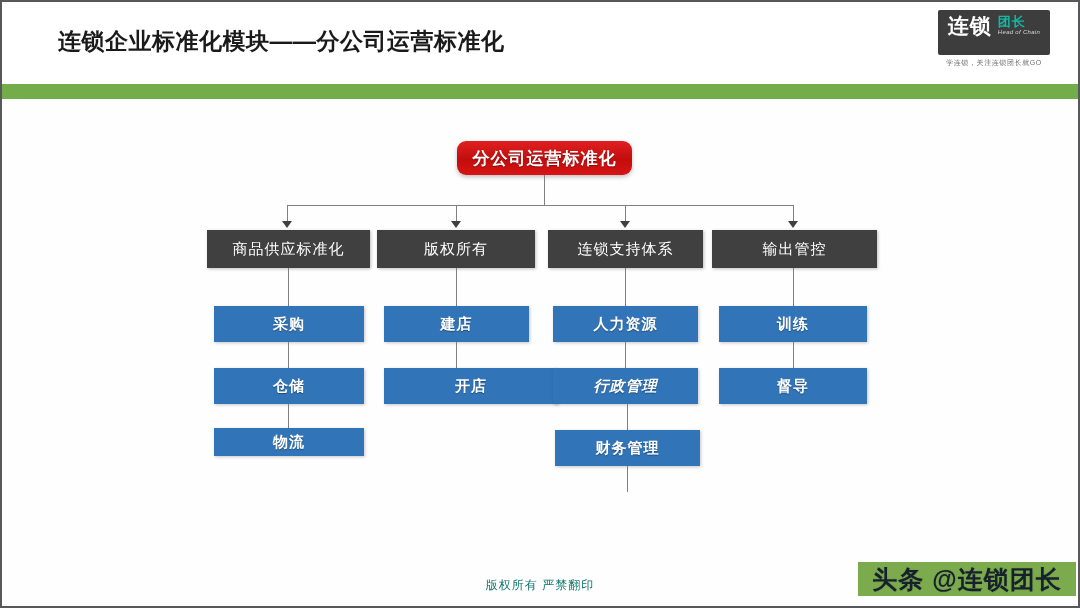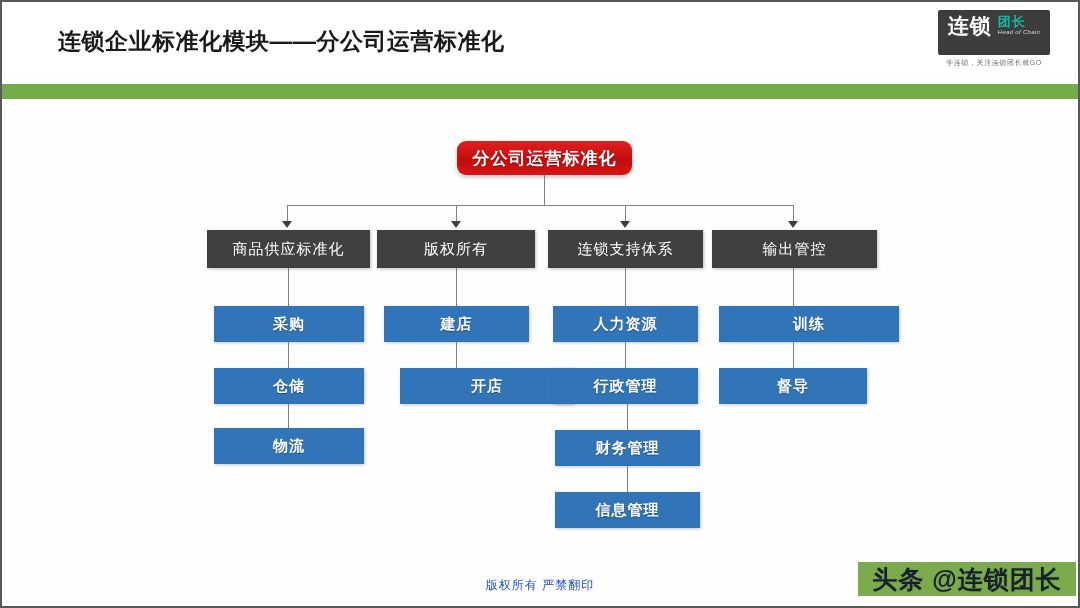--- a/index.html
+++ b/index.html
@@ -99,21 +99,21 @@
   .arrow{
     position:absolute;width:0;height:0;
     border-left:5px solid transparent;
     border-right:5px solid transparent;
     border-top:7px solid #3f3f3f;
   }
 
   
   .footer-text{
     position:absolute;left:0;top:575px;width:1076px;
-    text-align:center;font-size:12px;color:#1d4ed8;
+    text-align:center;font-size:12px;color:#0f766e;
     letter-spacing:1px;
   }
   .wm{
     position:absolute;right:2px;top:560px;
     width:218px;height:34px;
     background:#7cab4e;
     display:flex;align-items:center;justify-content:center;
   }
   .wm-text{
     font-size:25px;font-weight:bold;color:#0f172a;
@@ -160,41 +160,40 @@
     <div class="arrow" style="left:618px;top:122px;"></div>
     <div class="vline" style="left:791px;top:106px;height:17px;"></div>
     <div class="arrow" style="left:786px;top:122px;"></div>
 
     <div class="node node-cat" style="left:205px;top:131px;width:163px;height:38px;">商品供应标准化</div>
     <div class="vline" style="left:286px;top:169px;height:38px;"></div>
     <div class="node node-leaf" style="left:212px;top:207px;width:150px;height:36px;">采购</div>
     <div class="vline" style="left:286px;top:243px;height:26px;"></div>
     <div class="node node-leaf" style="left:212px;top:269px;width:150px;height:36px;">仓储</div>
     <div class="vline" style="left:286px;top:305px;height:24px;"></div>
-    <div class="node node-leaf" style="left:212px;top:329px;width:150px;height:36px;">物流</div>
+    <div class="node node-leaf" style="left:212px;top:329px;width:150px;height:28px;">物流</div>
 
     <div class="node node-cat" style="left:375px;top:131px;width:158px;height:38px;">版权所有</div>
     <div class="vline" style="left:454px;top:169px;height:38px;"></div>
     <div class="node node-leaf" style="left:382px;top:207px;width:145px;height:36px;">建店</div>
     <div class="vline" style="left:454px;top:243px;height:26px;"></div>
-    <div class="node node-leaf" style="left:398px;top:269px;width:174px;height:36px;">开店</div>
+    <div class="node node-leaf" style="left:382px;top:269px;width:174px;height:36px;">开店</div>
 
     <div class="node node-cat" style="left:546px;top:131px;width:155px;height:38px;">连锁支持体系</div>
     <div class="vline" style="left:623px;top:169px;height:38px;"></div>
     <div class="node node-leaf" style="left:551px;top:207px;width:145px;height:36px;">人力资源</div>
     <div class="vline" style="left:623px;top:243px;height:26px;"></div>
-    <div class="node node-leaf" style="left:551px;top:269px;width:145px;height:36px;">行政管理</div>
+    <div class="node node-leaf" style="left:551px;top:269px;width:145px;height:36px;font-style:italic;">行政管理</div>
     <div class="vline" style="left:625px;top:305px;height:26px;"></div>
     <div class="node node-leaf" style="left:553px;top:331px;width:145px;height:36px;">财务管理</div>
     <div class="vline" style="left:625px;top:367px;height:26px;"></div>
-    <div class="node node-leaf" style="left:553px;top:393px;width:145px;height:36px;">信息管理</div>
 
     <div class="node node-cat" style="left:710px;top:131px;width:165px;height:38px;">输出管控</div>
     <div class="vline" style="left:791px;top:169px;height:38px;"></div>
-    <div class="node node-leaf" style="left:717px;top:207px;width:180px;height:36px;text-align:right;">训练</div>
+    <div class="node node-leaf" style="left:717px;top:207px;width:148px;height:36px;text-align:right;">训练</div>
     <div class="vline" style="left:791px;top:243px;height:26px;"></div>
     <div class="node node-leaf" style="left:717px;top:269px;width:148px;height:36px;">督导</div>
 
   </div>
 
   <div class="footer-text">版权所有  严禁翻印</div>
 
   <div class="wm">
     <span class="wm-text">头条 @连锁团长</span>
   </div>

